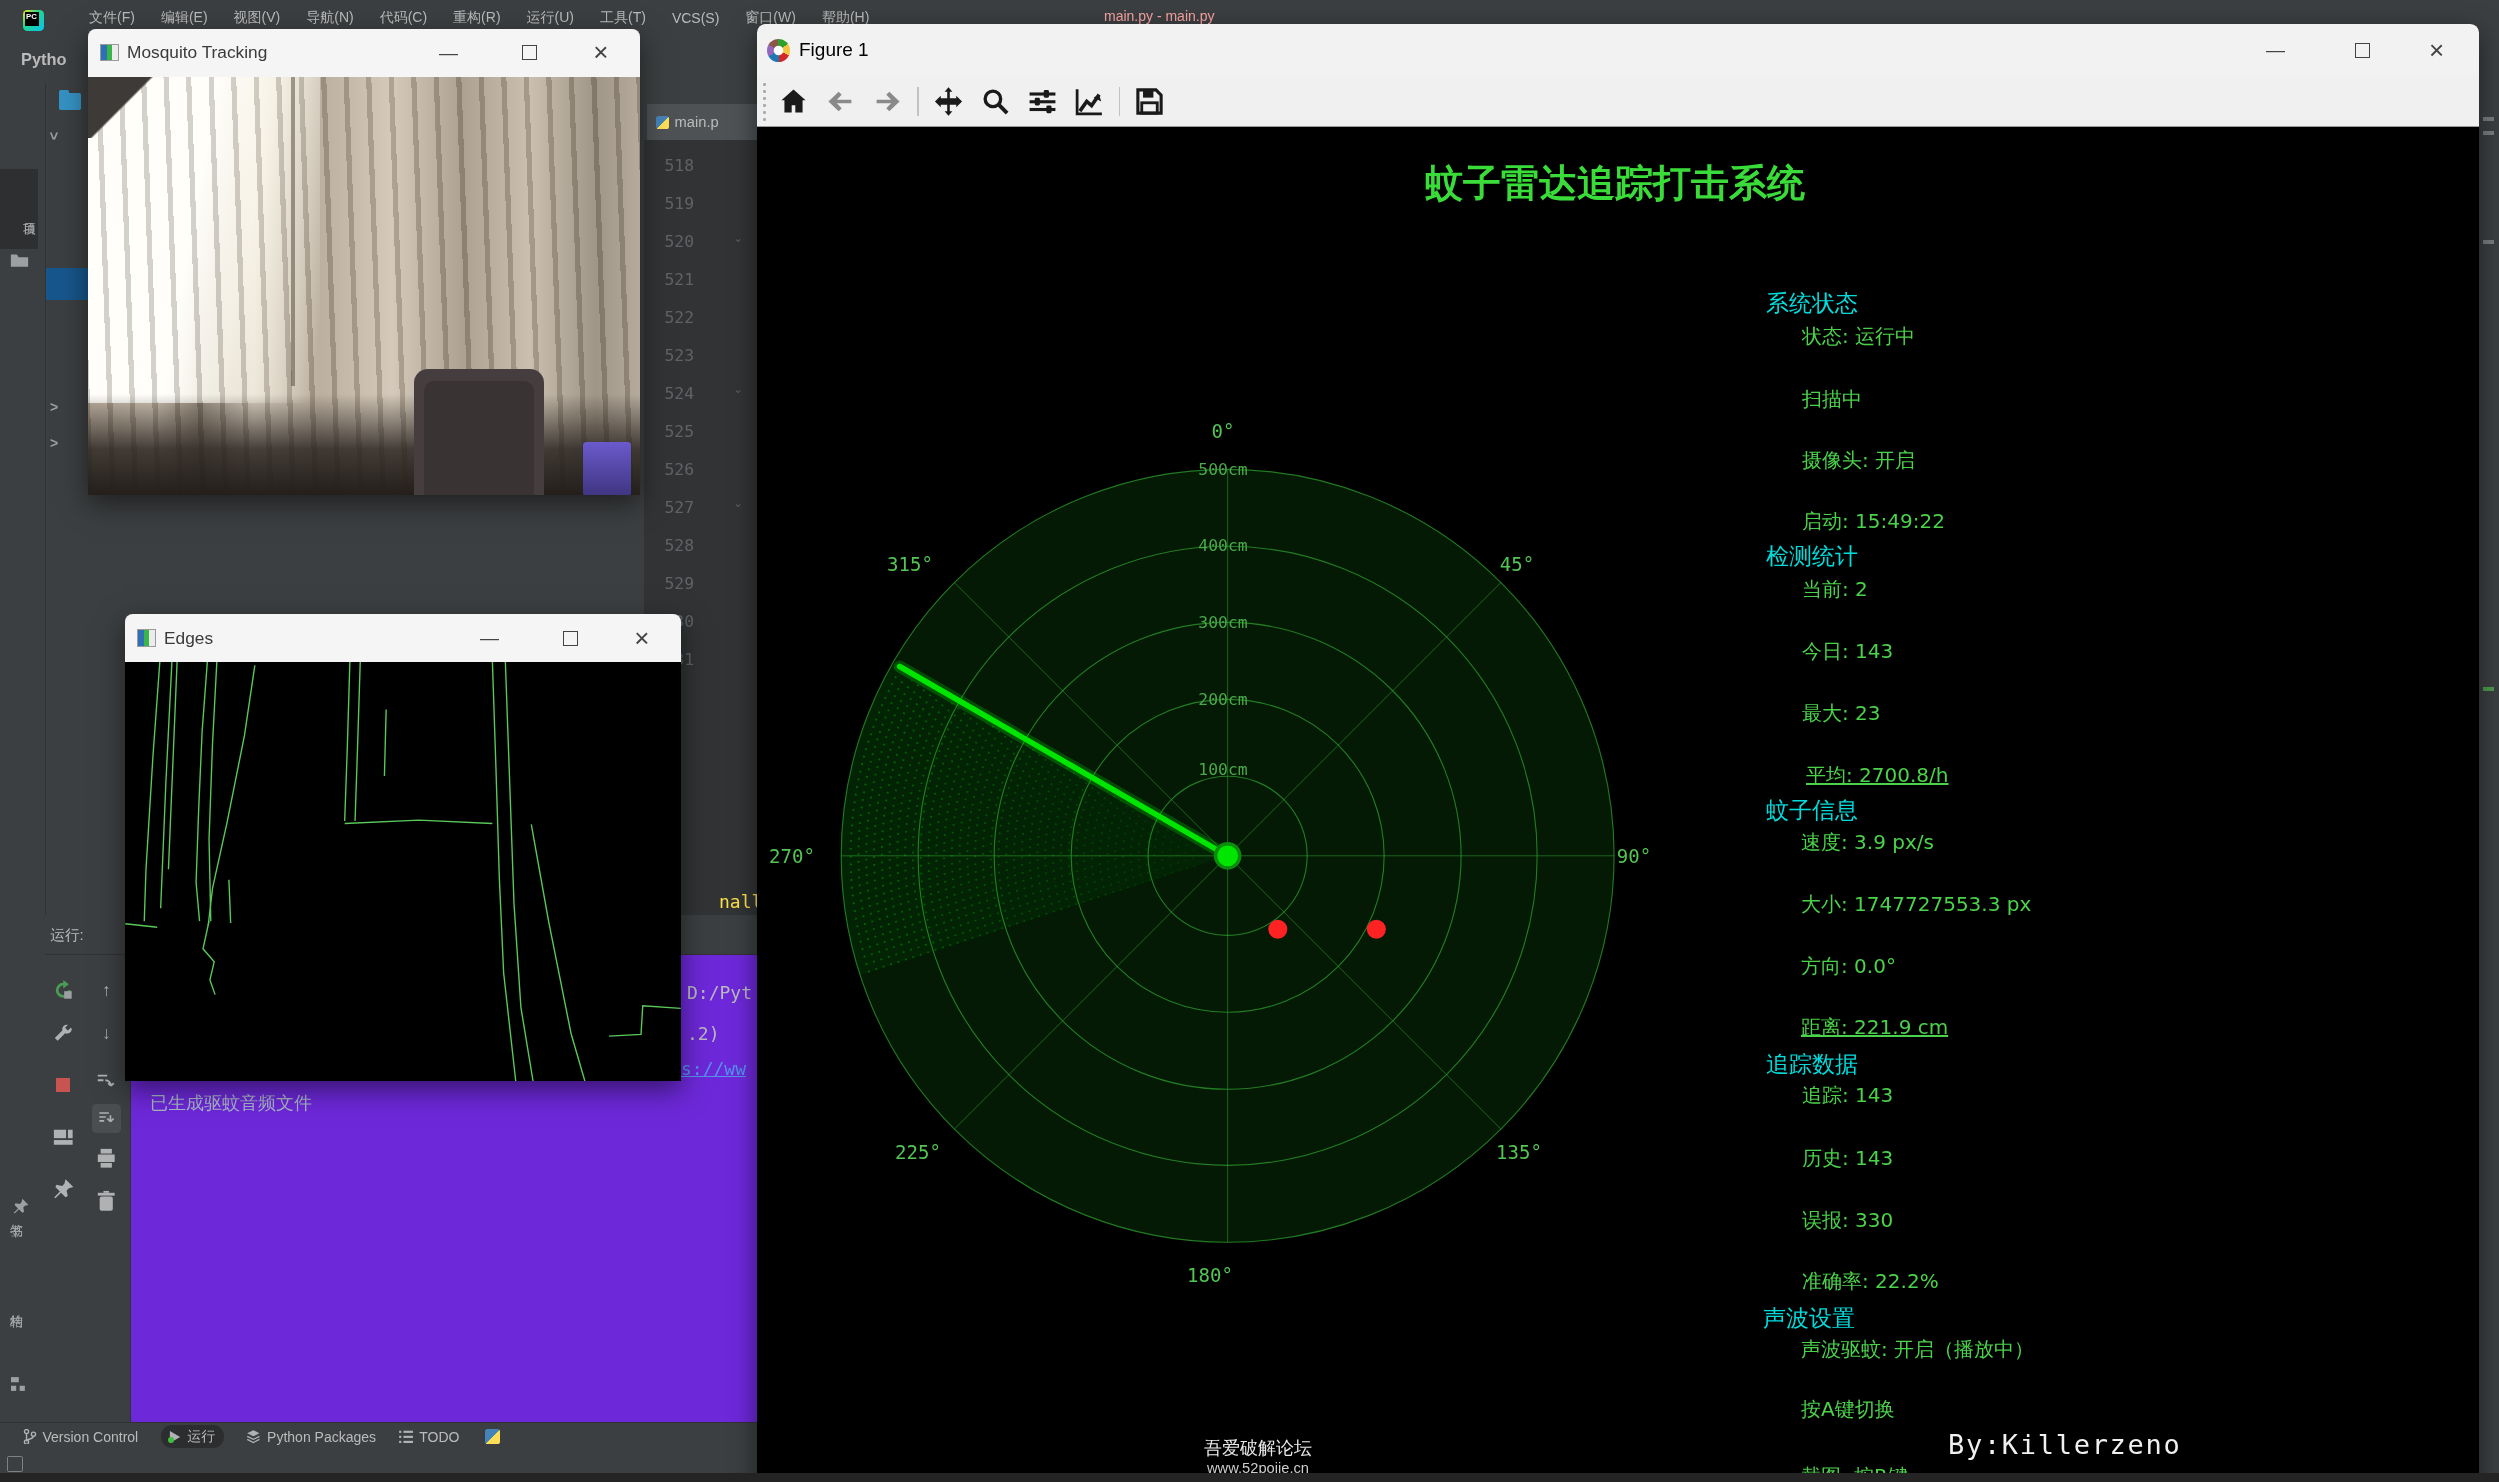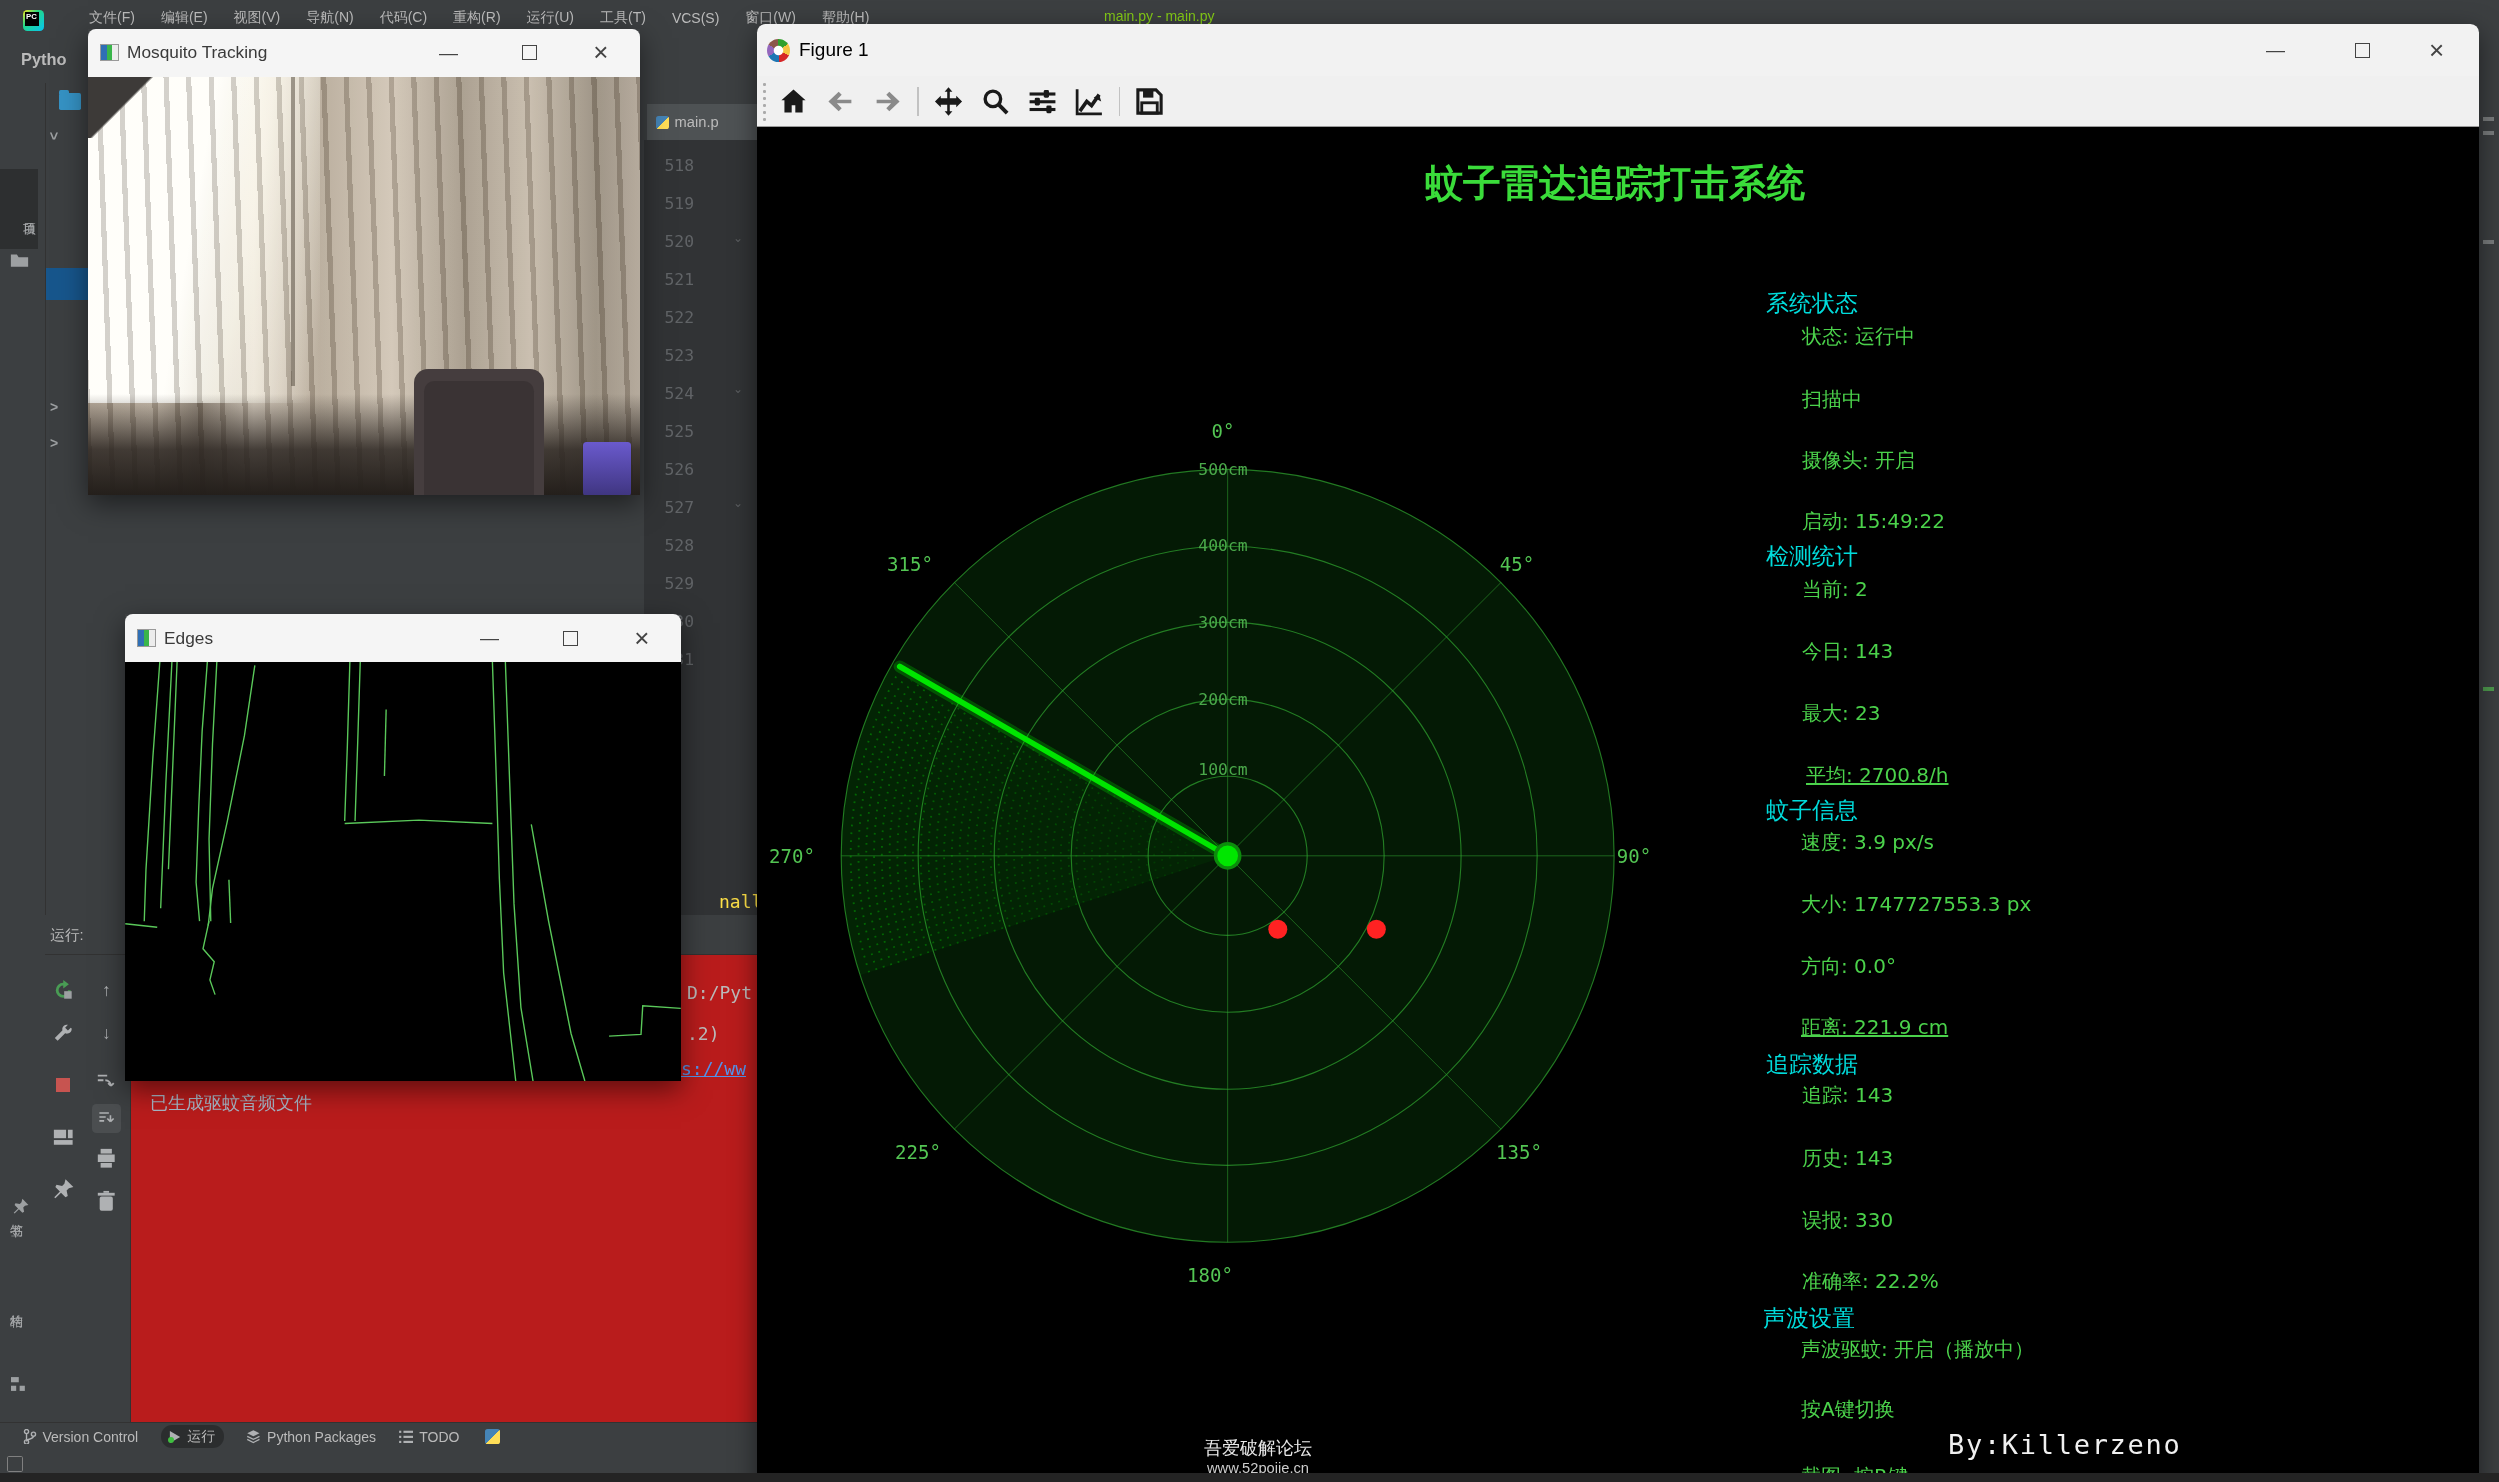--- a/index.html
+++ b/index.html
@@ -3,21 +3,21 @@
 <meta charset="utf-8">
 <style>
   html,body{margin:0;padding:0;background:#1e1e1e;}
   #screen{position:relative;width:2500px;height:1483px;overflow:hidden;
     font-family:"Liberation Sans","DejaVu Sans",sans-serif;background:#3c3f41;}
   .abs{position:absolute;}
   
   #menubar{left:0;top:0;width:2500px;height:35px;background:#3c3f41;color:#bbbbbb;
     font-size:14px;display:flex;align-items:center;padding-left:76px;box-sizing:border-box;}
   .menu-item{padding:0 13px;display:inline-block;cursor:default;}
-  #win-title{position:absolute;left:1104px;top:7.8px;color:#84cc16;font-size:14px;}
+  #win-title{position:absolute;left:1104px;top:7.8px;color:#fca5a5;font-size:14px;}
   #pc-logo{left:22.5px;top:9.5px;width:21.6px;height:21.6px;border-radius:4.3px;
     background:linear-gradient(135deg,#f8e71c 0%,#21d789 40%,#07c3f2 100%);}
   #pc-logo-inner{position:absolute;left:2.6px;top:2.6px;right:5.2px;bottom:5.2px;background:#000;
     color:#fff;font-size:7.8px;font-weight:bold;line-height:8.6px;padding:0.9px 0 0 0.9px;}
   #project-name{left:21px;top:50px;color:#bbbbbb;font-size:16.4px;font-weight:bold;}
   #left-stripe{left:0;top:83px;width:45px;height:1339px;background:#3c3f41;border-right:0.9px solid #323232;}
   .vtab{position:absolute;color:#a7a9ab;font-size:13px;writing-mode:vertical-rl;text-align:center;}
   #tab-project{left:0px;top:86px;width:38px;height:80px;background:#2d2f30;}
   #tab-project span{margin-top:8.6px;}
   .stripe-icon{position:absolute;color:#9da0a2;}
@@ -30,21 +30,21 @@
   #editor-tab{left:647px;top:104px;width:111px;height:36px;background:#4e5254;color:#bbbbbb;
     font-size:14.7px;display:flex;align-items:center;padding-left:8.6px;box-sizing:border-box;}
   .py-icon{width:13px;height:13px;border-radius:2.6px;margin-right:6px;flex:0 0 auto;
     background:linear-gradient(135deg,#4584b6 50%,#ffde57 50%);}
   #gutter{left:644px;top:140px;width:113px;height:778px;background:#313335;}
   #line-numbers{position:absolute;left:0;top:7px;width:50px;text-align:right;
     color:#606366;font-size:16.4px;font-family:"DejaVu Sans Mono",monospace;}
   #line-numbers .ln{height:38px;line-height:38px;}
   .fold-mark{position:absolute;left:89px;color:#5a5d5f;font-size:12px;}
   
-  #run-panel{left:45px;top:915px;width:712px;height:508px;background:#b91c1c;}
+  #run-panel{left:45px;top:915px;width:712px;height:508px;background:#6d28d9;}
   #run-header{position:absolute;left:0;top:0;width:100%;height:40px;background:#3c3f41;color:#bbbbbb;
     font-size:14.7px;line-height:40px;padding-left:5.2px;box-sizing:border-box;border-bottom:0.9px solid #323232;}
   #run-toolbar{position:absolute;left:0;top:40px;width:85px;height:468px;background:#3c3f41;border-right:0.9px solid #323232;}
   .rt-icon{position:absolute;width:22.5px;height:22.5px;display:flex;align-items:center;justify-content:center;color:#afb1b3;font-size:17.3px;}
   .rt-sel{background:#4b4e50;border-radius:4.3px;}
   .stop-sq{width:14px;height:14px;background:#c75450;}
   .console-text{position:absolute;font-family:"DejaVu Sans Mono",monospace;color:#bbbbbb;font-size:18px;white-space:nowrap;}
   .console-link{color:#5394ec;text-decoration:underline;}
   
   #bottom-toolbar{left:0;top:1422px;width:757px;height:27px;background:#3c3f41;border-top:0.9px solid #323232;

